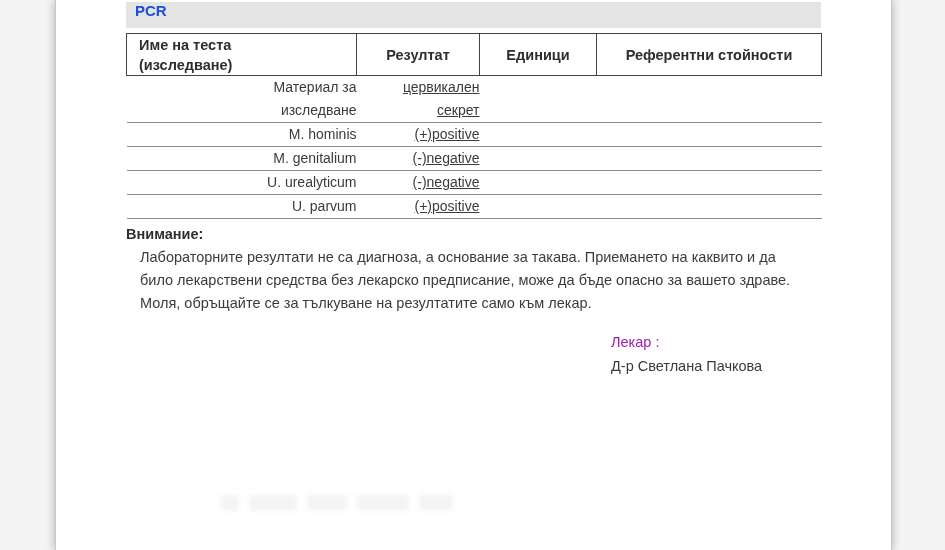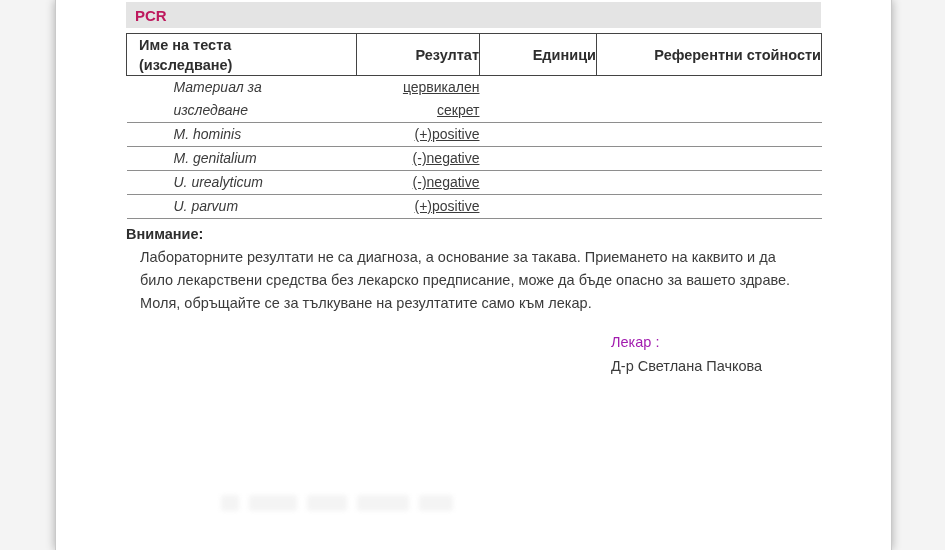--- a/index.html
+++ b/index.html
@@ -17,55 +17,55 @@
     border-left:1px solid #c9c9c9;
     border-right:1px solid #c9c9c9;
     box-shadow:0 0 9px rgba(0,0,0,0.30);
   }
   .content {
     position:absolute; left:70px; top:0; width:695px;
   }
   .pcr-bar {
     margin-top:2px; height:26px;
     background:#e4e4e4;
-    display:flex; align-items:center;
+    display:flex; 
     padding-left:9px;
-    font-size:15px; font-weight:bold; color:#be185d;
+    font-size:15px; font-weight:bold; color:#1d4ed8;
   }
   .results-table {
     margin-top:5px;
     border-collapse:collapse;
     table-layout:fixed;
     width:695px;
     font-size:14px;
     color:#3b3b3b;
   }
   .results-table thead th {
     border:1px solid #434343;
     height:42px;
     font-weight:bold;
     vertical-align:middle;
-    text-align:right;
+    text-align:center;
     font-size:14.5px;
     color:#2e2e2e;
   }
   .results-table thead th.col-name {
     text-align:left;
     padding-left:12px;
     line-height:20px;
     white-space:pre-line;
   }
   .results-table tbody td {
     border-bottom:1px solid #8e8e8e;
     line-height:23px;
     height:23px;
     vertical-align:middle;
     white-space:pre-line;
   }
-  .results-table tbody td.cell-name { padding-left:47px; text-align:left;font-style:italic; }
+  .results-table tbody td.cell-name { padding-left:47px; text-align:right; }
   .results-table tbody td.cell-result { text-align:right;text-decoration:underline; }
   .note-section { margin-top:21px; font-size:14.5px; }
   .note-title { font-weight:bold; color:#2e2e2e; line-height:23px; }
   .note-line { padding-left:14px; line-height:23px; }
   .warning-section { margin-top:4px; font-size:14.5px; }
   .warning-title { font-weight:bold; color:#2e2e2e; line-height:23px; }
   .warning-body { padding-left:14px; line-height:23px; width:681px; }
   .doctor-block { margin-top:15px; margin-left:485px; font-size:14.5px; }
   .doctor-label { font-weight:normal; color:#a21caf; line-height:24px; }
   .doctor-name { line-height:24px; }

